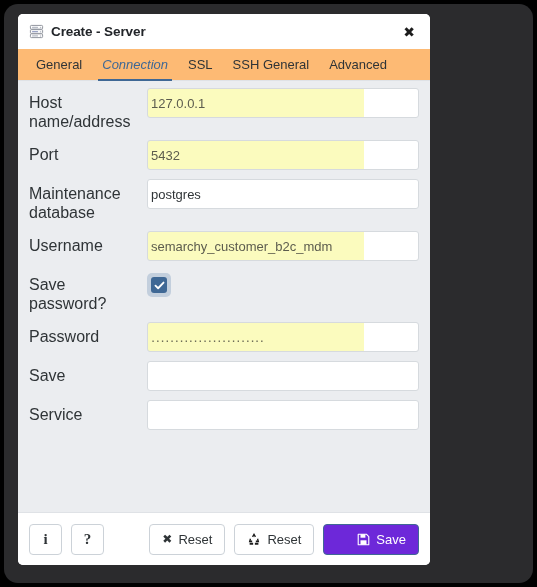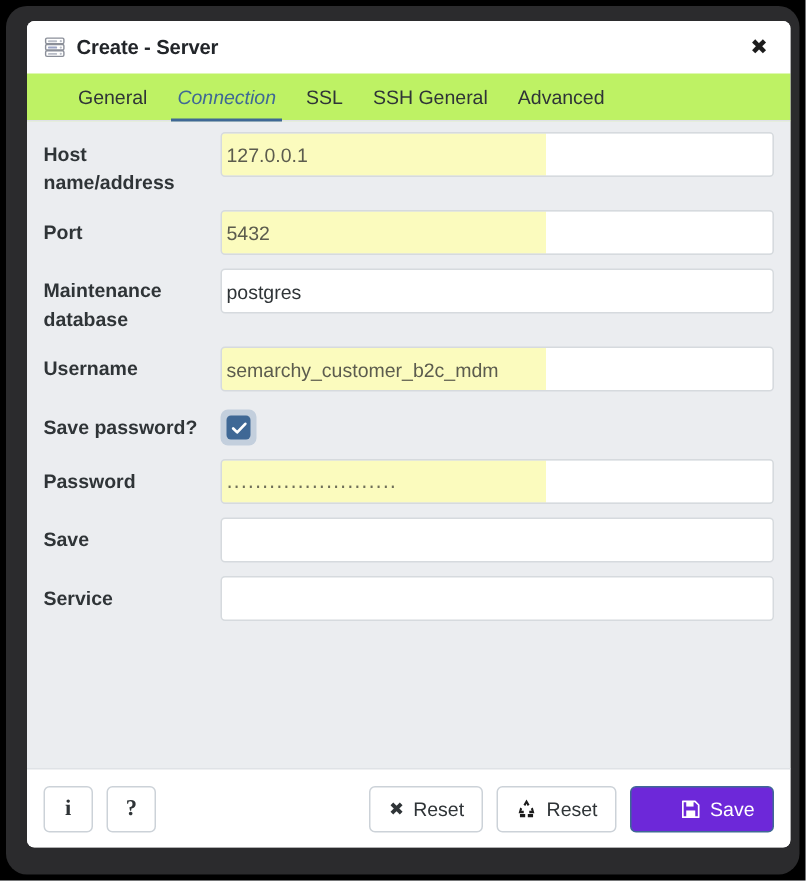--- a/index.html
+++ b/index.html
@@ -24,21 +24,21 @@
     background: #2b2b2d;
     border-radius: 14px;
     box-sizing: border-box;
   }
 
   
   #dialog {
     position: absolute;
     left: 14px;
     top: 10px;
-    width: 509px;
+    width: 412px;
     height: 551px;
     background: #ffffff;
     border-radius: 5px;
     overflow: hidden;
     display: flex;
     flex-direction: column;
     box-sizing: border-box;
   }
 
   
@@ -80,25 +80,25 @@
     font-weight: bold;
     cursor: pointer;
     line-height: 1;
     font-family: "DejaVu Sans", sans-serif;
   }
 
   
   .tabbar {
     flex: 0 0 32px;
     height: 32px;
-    background: #bef264;
+    background: #fdba74;
     border-bottom: 1px solid #dfe2e6;
     display: flex;
     align-items: stretch;
-    padding-left: 24px;
+    padding-left: 8px;
     box-sizing: border-box;
   }
   .tab {
     position: relative;
     display: flex;
     align-items: center;
     padding: 0 10px;
     font-size: 13px;
     color: #2f3437;
     cursor: pointer;
@@ -127,26 +127,25 @@
     overflow: hidden;
   }
 
   .row {
     display: flex;
     align-items: flex-start;
     margin-bottom: 9px;
   }
   .row .lbl {
     flex: 0 0 118px;
-    font-size: 13px;
+    font-size: 16px;
     color: #2f3437;
     line-height: 19px;
     padding-top: 5px;
     word-wrap: break-word;
-    font-weight: bold;
   }
   .ctrl {
     flex: 1 1 auto;
     position: relative;
   }
 
   .inp {
     height: 30px;
     background: #ffffff;
     border: 1px solid #d6dade;

